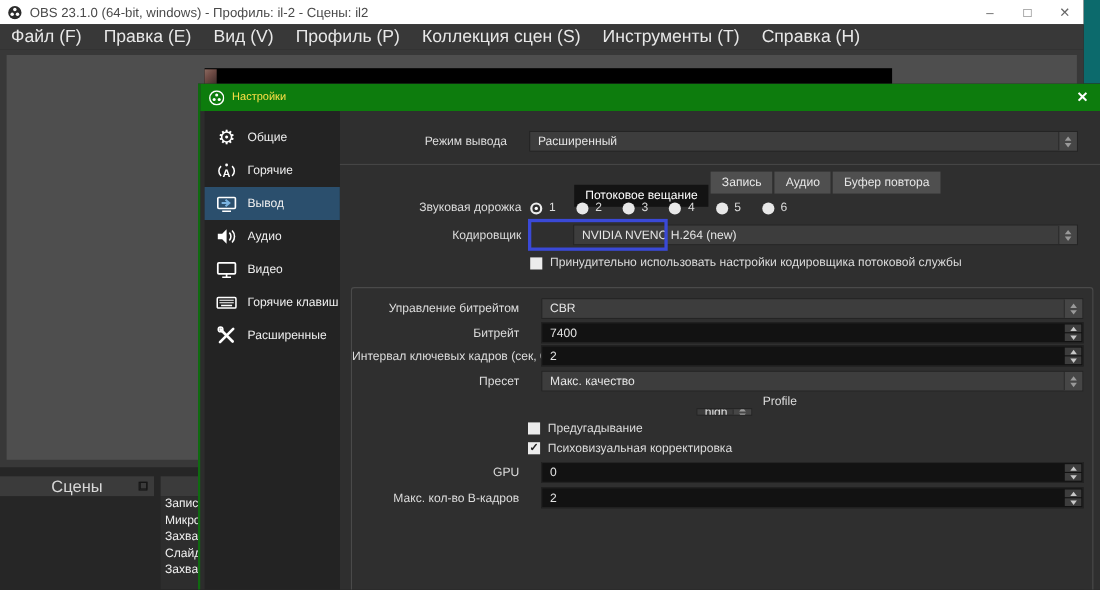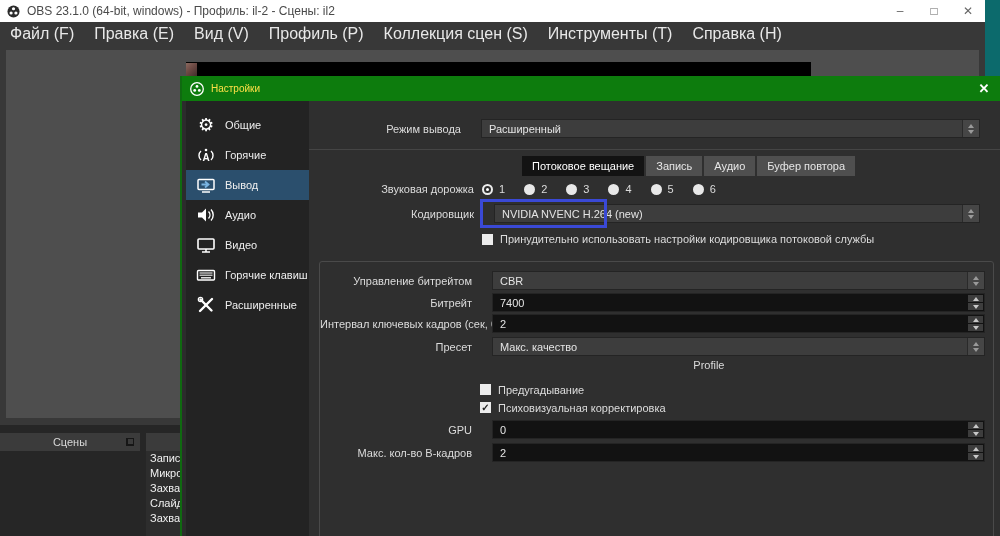--- a/index.html
+++ b/index.html
@@ -21,21 +21,21 @@
   .menu-item { color:#e8e8e8; font-size:16px; padding:3px 10px; white-space:nowrap; }
 
   .content { position:absolute; left:0; top:45px; width:100%; height:380px; background:#383838; }
   .preview { position:absolute; left:6px; top:5px; right:6px; bottom:7px; background:#4e4e4e; }
   .canvas-strip { position:absolute; left:180px; top:12px; width:625px; height:19px; background:#000; }
   .canvas-thumb { position:absolute; left:0px; top:1px; width:11px; height:15px;
       background:linear-gradient(135deg,#8a6a60 0%,#6e4a44 40%,#3a2a28 100%); }
 
   .dock-area { position:absolute; left:0; top:425px; width:100%; height:111px; background:#262626; }
   .panel-header { position:absolute; height:18px; background:#3b3b3b; display:flex; align-items:center; justify-content:center; }
-  .panel-header .ph-title { font-size:11px; color:#d8d8d8; }
+  .panel-header .ph-title { font-size:15px; color:#d8d8d8; }
   .float-icon { position:absolute; right:6px; top:5px; width:8px; height:8px; }
   .float-icon:before { content:""; position:absolute; left:0; bottom:0; width:6px; height:6px; border:1px solid #161616; background:#3b3b3b; }
   .float-icon:after { content:""; position:absolute; right:0; top:0; width:5px; height:5px; border:1px solid #161616; }
   .scenes-header { left:0; top:8px; width:140px; }
   .scenes-list { position:absolute; left:0; top:26px; width:140px; height:85px; background:#2d2d2d; }
   .list-item { height:15px; line-height:15px; font-size:11px; color:#f0f0f0; padding-left:5px; white-space:nowrap; overflow:hidden; }
   .list-item.selected { background:#4f4f4f; }
   .sources-header { left:146px; top:8px; width:37px; }
   .sources-list { position:absolute; left:146px; top:26px; width:37px; height:85px; background:#2d2d2d; }
   .sources-list .list-item { padding-left:4px; }
@@ -76,21 +76,21 @@
   .tri-dn { width:0; height:0; border-left:3px solid transparent; border-right:3px solid transparent; border-top:4px solid #9a9a9a; }
   .spinbox .spincol { row-gap:1px; padding:1px; }
   .sbtn { flex:1; background:#3d3d3d; display:flex; align-items:center; justify-content:center; }
   .sbtn .tri-up { border-bottom-color:#c8c8c8; }
   .sbtn .tri-dn { border-top-color:#c8c8c8; }
 
   .separator { position:absolute; left:0; right:0; height:1px; background:#454545; }
 
   .tabs { position:absolute; display:flex; column-gap:2px; }
   .tab { height:20px; padding:0 10px; display:flex; align-items:center; font-size:11px; background:#4f4f4f; color:#e6e6e6; }
-  .tab.active { background:#131313; color:#ffffff; }
+  .tab.active { background:#131313; color:#ffffff;margin-top:12px; }
 
   .radio-row { display:flex; align-items:center; column-gap:19px; }
   .radio { display:flex; align-items:center; column-gap:6px; }
   .rdot { width:11px; height:11px; border-radius:50%; background:#e8e8e8; flex:none; }
   .radio.checked .rdot { background:#2f2f2f; border:2px solid #ececec; position:relative; }
   .radio.checked .rdot:after { content:""; position:absolute; left:2px; top:2px; width:3px; height:3px; border-radius:50%; background:#fff; }
   .rnum { font-size:11px; color:#dcdcdc; }
 
   .cbrow { display:flex; align-items:center; column-gap:7px; }
   .cb { width:11px; height:11px; background:#ececec; flex:none; display:flex; align-items:center; justify-content:center;
@@ -288,21 +288,21 @@
               <span class="rdot"></span>
               <span class="rnum">5</span>
             </span>
           <span class="radio">
               <span class="rdot"></span>
               <span class="rnum">6</span>
             </span>
         </div>
       </div>
 
-      <div class="row w173" style="top:102px; height:21px;">
+      <div class="row w173" style="top:102px; height:21px;gap:27px;">
         <span class="rlabel">Кодировщик</span>
         <div class="combo">
           <span>NVIDIA NVENC H.264 (new)</span>
           <span class="spincol">
               <span class="tri-up"></span>
               <span class="tri-dn"></span>
             </span>
         </div>
       </div>
       <div class="annotation-box" style="left:171px; top:98px;"></div>
@@ -364,20 +364,27 @@
             <span>Макс. качество</span>
             <span class="spincol">
                 <span class="tri-up"></span>
                 <span class="tri-dn"></span>
               </span>
           </div>
         </div>
 
         <div class="row wg" style="top:97px;flex-direction:column;">
           <span class="rlabel">Profile</span>
+          <div class="combo">
+            <span>high</span>
+            <span class="spincol">
+                <span class="tri-up"></span>
+                <span class="tri-dn"></span>
+              </span>
+          </div>
         </div>
 
         <div class="row wg" style="top:121px; height:13px;">
           <span class="rlabel"></span>
           <span class="cbrow">
             <span class="cb"></span>
             <span class="cblabel">Предугадывание</span>
           </span>
         </div>
 

